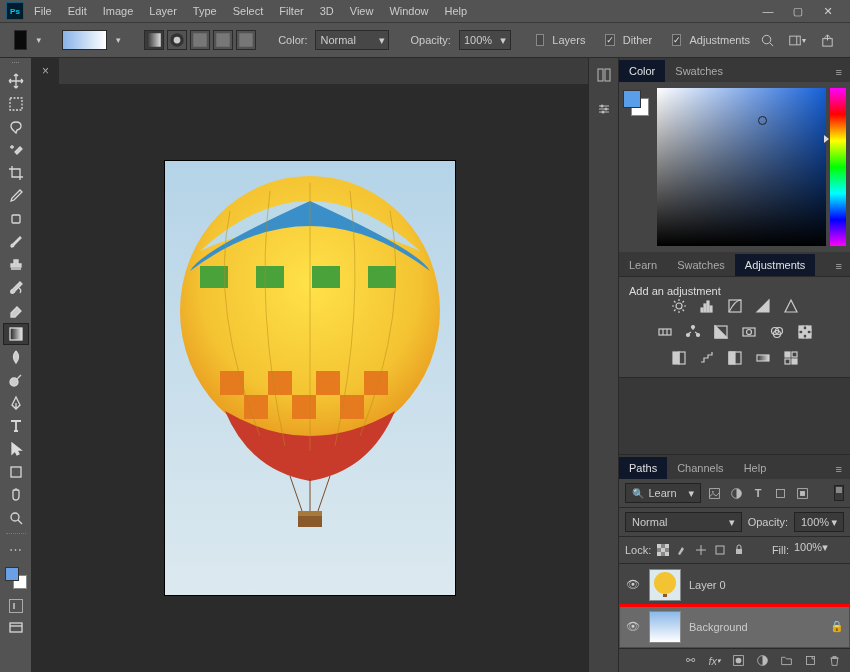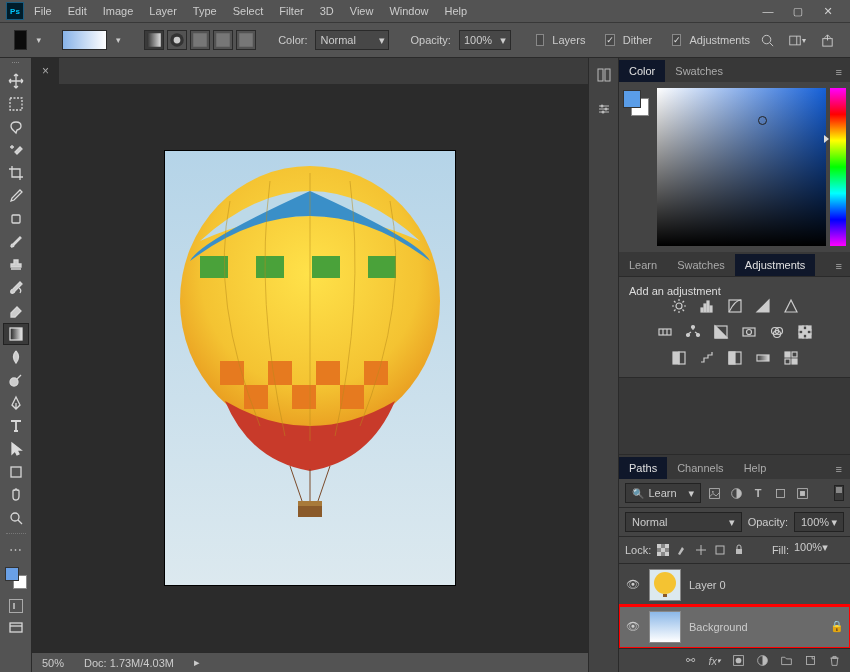--- a/index.html
+++ b/index.html
@@ -398,25 +398,20 @@
               <line x1="120" y1="305" x2="132" y2="340"></line>
               <line x1="140" y1="308" x2="140" y2="340"></line>
               <line x1="160" y1="305" x2="148" y2="340"></line>
             </g>
 
           <rect x="128" y="340" width="24" height="16" fill="#8a5a2a"></rect>
           <rect x="128" y="340" width="24" height="5" fill="#a87a3a"></rect>
         </svg>
       </div>
     </div>
-    <div class="statusbar">
-      <span>50%</span>
-      <span>Doc: 1.73M/4.03M</span>
-      <span>▸</span>
-    </div>
   </div>
 
   <div class="dockstrip">
     <div class="dockbtn">
         <svg width="16" height="16" viewBox="0 0 16 16">
           <rect x="2" y="2" width="5" height="12" stroke="#bbb" fill="none"></rect>
           <rect x="9" y="2" width="5" height="12" stroke="#bbb" fill="none"></rect>
         </svg>
       </div>
     <div class="dockbtn">

